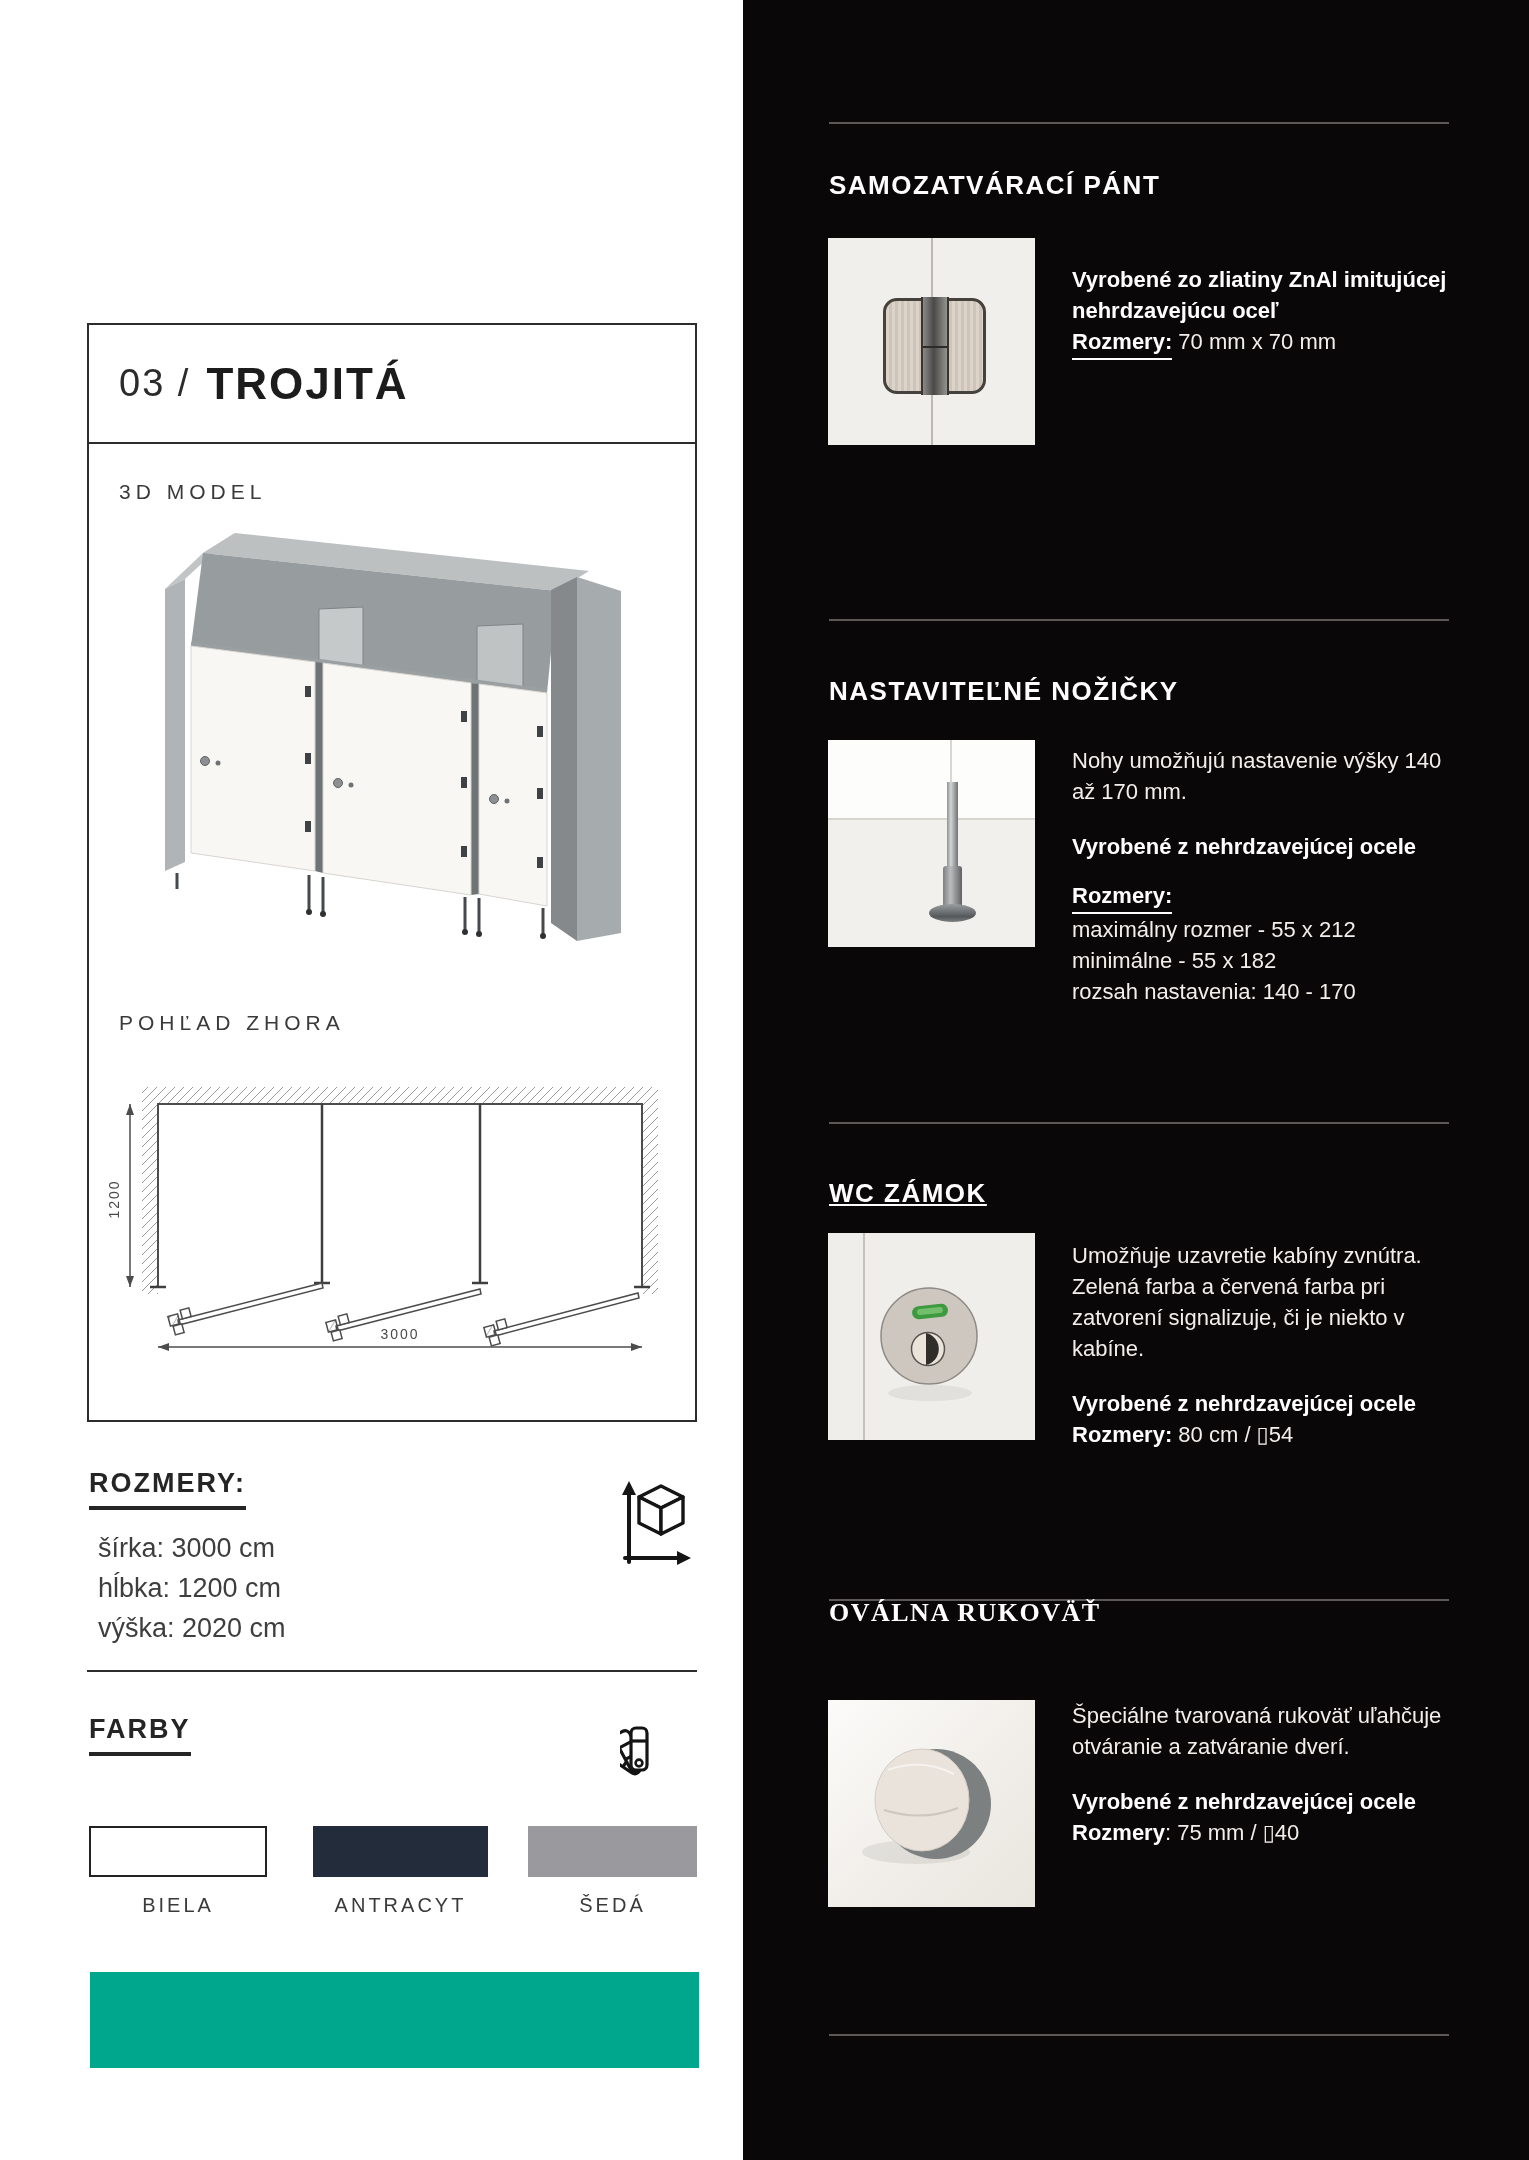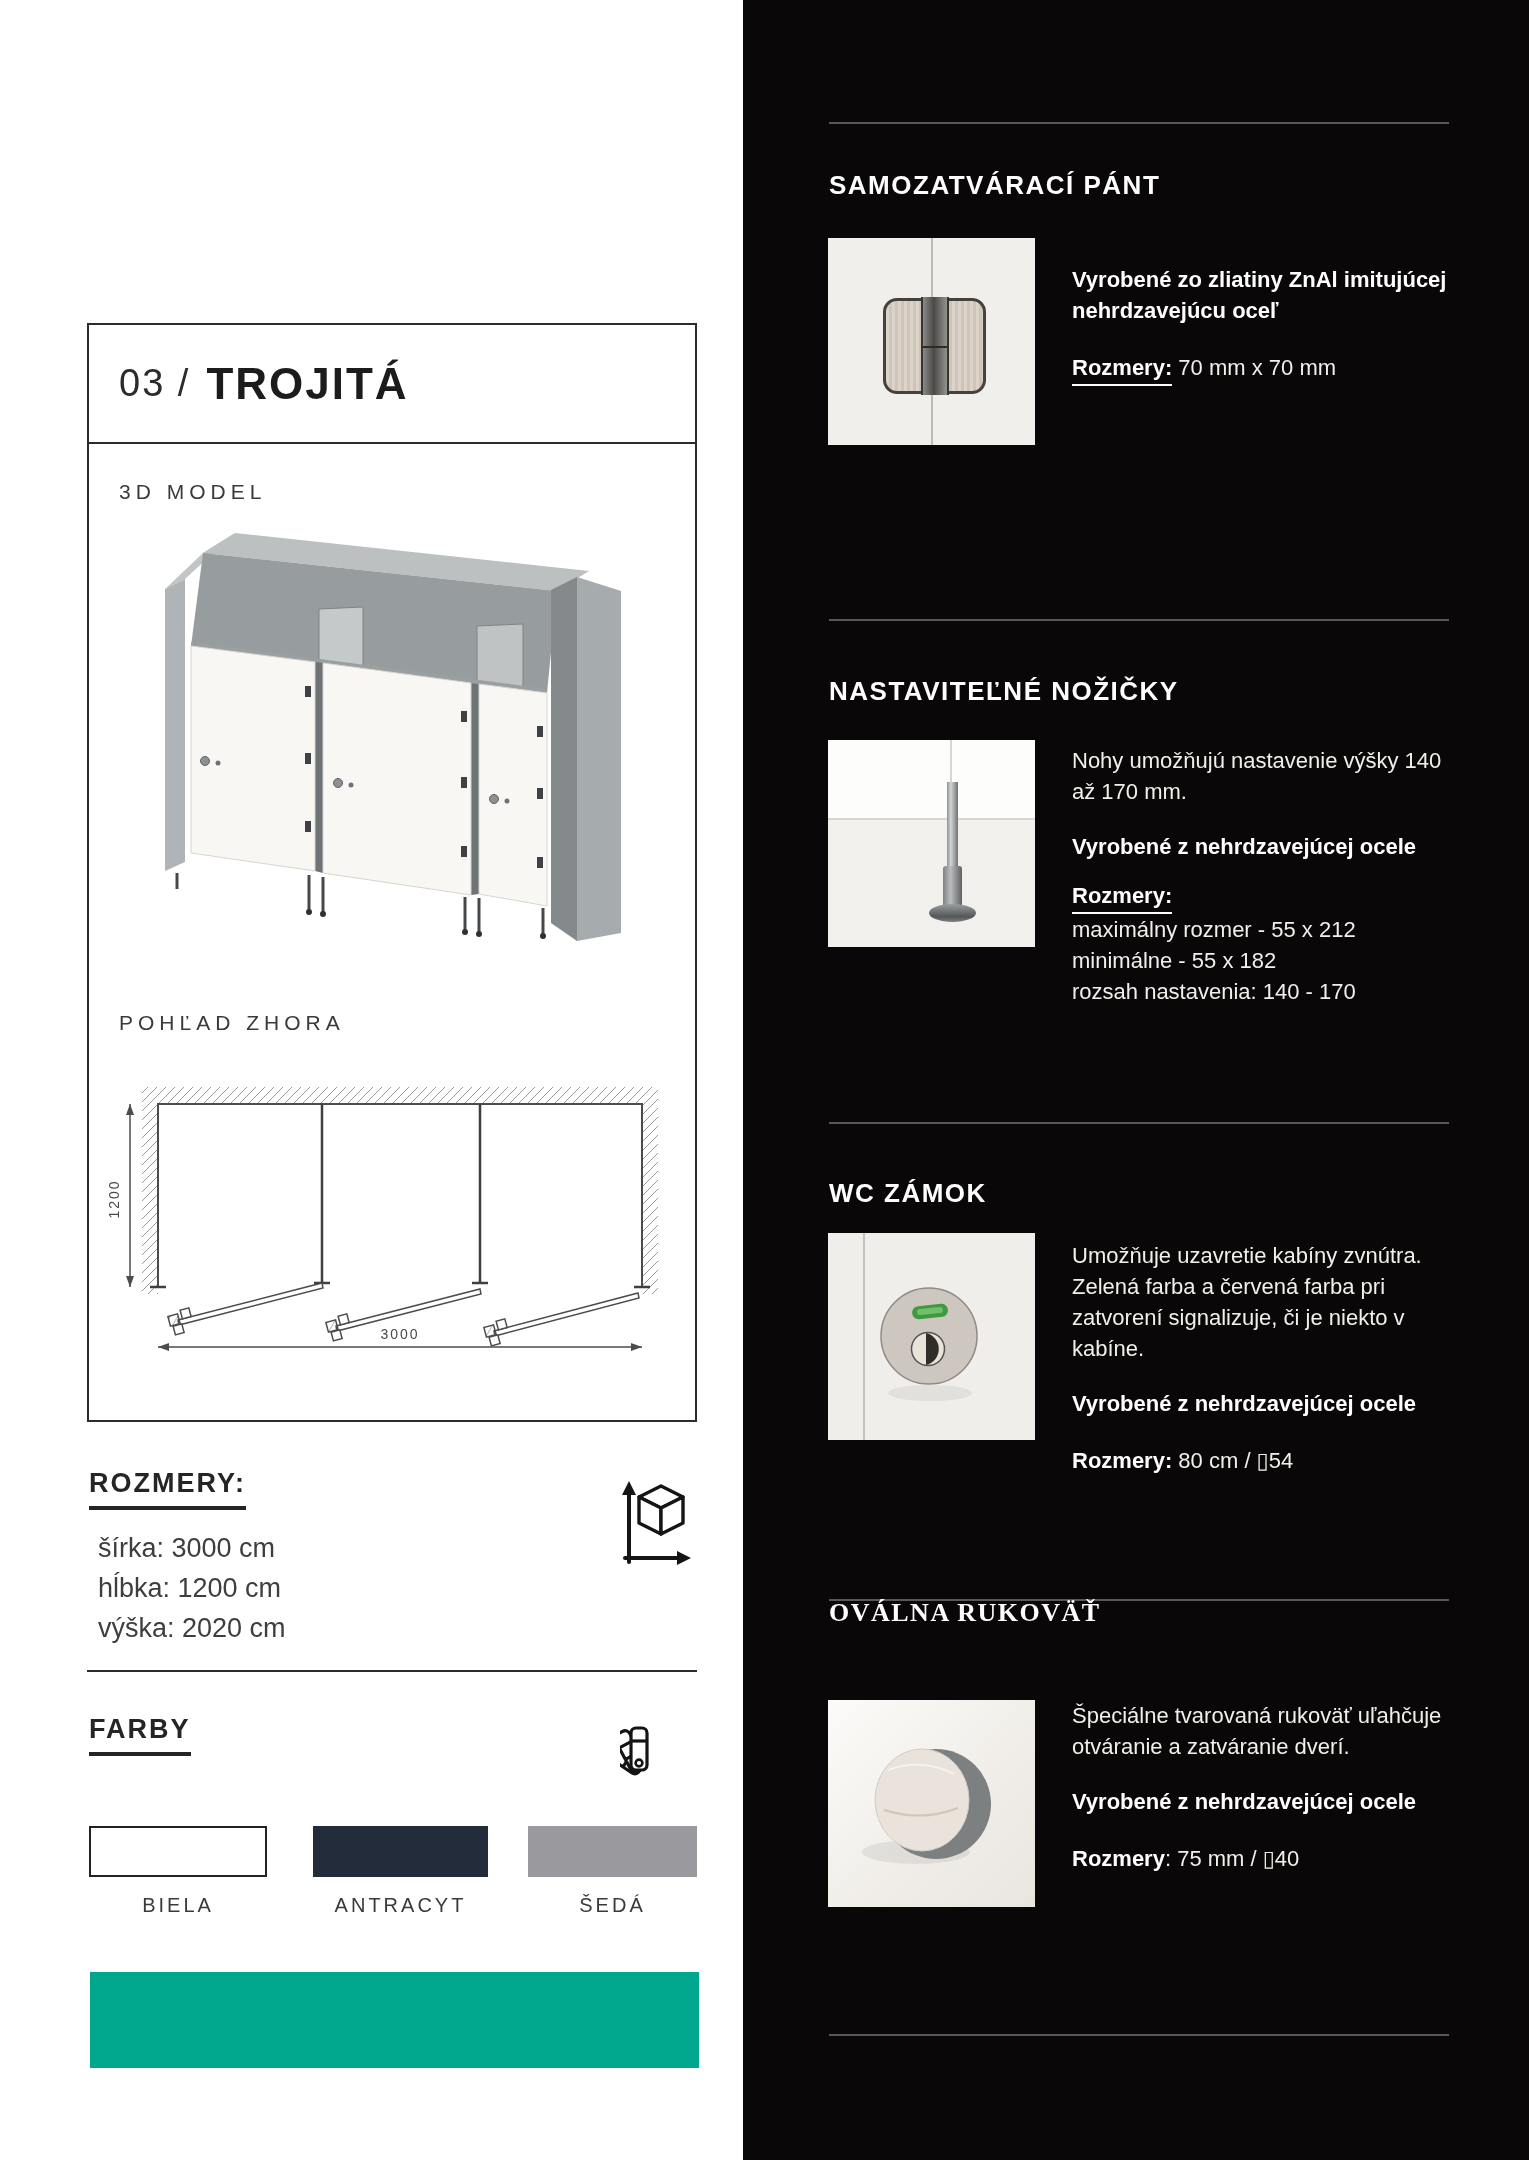--- a/index.html
+++ b/index.html
@@ -27,21 +27,21 @@
   .swatch-label{margin-top:17px;text-align:center;font-size:20px;letter-spacing:3px;color:#3a3a3a;}
   .accent-bar{position:absolute;left:90px;top:1972px;width:609px;height:96px;}
   
   .feat-panel{position:absolute;left:743px;top:0;width:834px;height:2160px;background:#0a0708;}
   .pdiv{position:absolute;left:86px;width:620px;height:2px;background:#5b5755;}
   .ph{position:absolute;left:86px;color:#ffffff;font-size:26px;font-weight:700;letter-spacing:1.5px;}
   .photo{position:absolute;left:85px;width:207px;height:207px;overflow:hidden;}
   .ptxt{position:absolute;left:329px;width:392px;color:#f2efeb;}
   .desc{font-size:22px;line-height:31px;}
   .mat{margin-top:24px;font-size:22px;line-height:31px;font-weight:700;color:#fff;}
-  .sizes{margin-top:26px;font-size:22px;line-height:31px;}
+  .sizes{font-size:22px;line-height:31px;}
   .szl{font-weight:700;color:#fff;}
   .szl.u{display:inline-block;border-bottom:2px solid #fff;padding-bottom:1px;}
   
   .tile-bg{position:absolute;inset:0;background:#f1efeb;}
   .gapline{position:absolute;top:0;bottom:0;width:2px;background:#bdb9b3;}
   .hinge-body{position:absolute;left:55px;top:60px;width:97px;height:90px;border:3px solid #45423e;border-radius:14px;
       background:repeating-linear-gradient(90deg,#dcd4ca 0 3px,#cec4b8 3px 6px);}
   .hinge-pin{position:absolute;left:50%;top:-4px;bottom:-4px;width:24px;transform:translateX(-50%);
       background:linear-gradient(90deg,#8a8a88,#4a4947 45%,#93938f);border-left:2px solid #38352f;border-right:2px solid #38352f;}
   .hinge-seam{position:absolute;left:0;right:0;top:50%;height:2px;background:#2e2b27;}
@@ -274,21 +274,21 @@
       <div class="desc">Nohy umožňujú nastavenie výšky 140 až 170 mm.</div>
       <div class="mat">Vyrobené z nehrdzavejúcej ocele</div>
       <div class="sizes" style="margin-top:18px;">
         <div><span class="szl u">Rozmery:</span></div>
         <div>maximálny rozmer - 55 x 212</div>
         <div>minimálne - 55 x 182</div>
         <div>rozsah nastavenia: 140 - 170</div>
       </div>
     </div>
 
-    <div class="ph" style="top:1178px;">WC ZÁMOK</div>
+    <div class="ph" style="top:1178px;text-decoration:underline;">WC ZÁMOK</div>
     <div class="photo" style="top:1233px;">
       <svg viewBox="0 0 207 207" width="207" height="207">
         <rect x="0" y="0" width="207" height="207" fill="#f0eeea"></rect>
         <rect x="35" y="0" width="2" height="207" fill="#c6c2bb"></rect>
         <ellipse cx="102" cy="160" rx="42" ry="8" fill="rgba(0,0,0,0.06)"></ellipse>
         <circle cx="101" cy="103" r="48" fill="#cdc7c0" stroke="#8e8a84" stroke-width="1.5"></circle>
         <path d="M101,55 A48,48 0 0 1 101,151 A38,38 0 0 0 101,55 Z" fill="rgba(70,66,62,0.30)"></path>
         <g transform="rotate(-6 102 78)">
           <rect x="84" y="72" width="36" height="13" rx="6.5" fill="#3e9a3e"></rect>
           <rect x="89" y="75" width="26" height="6" rx="3" fill="#7cc474" opacity="0.85"></rect>

